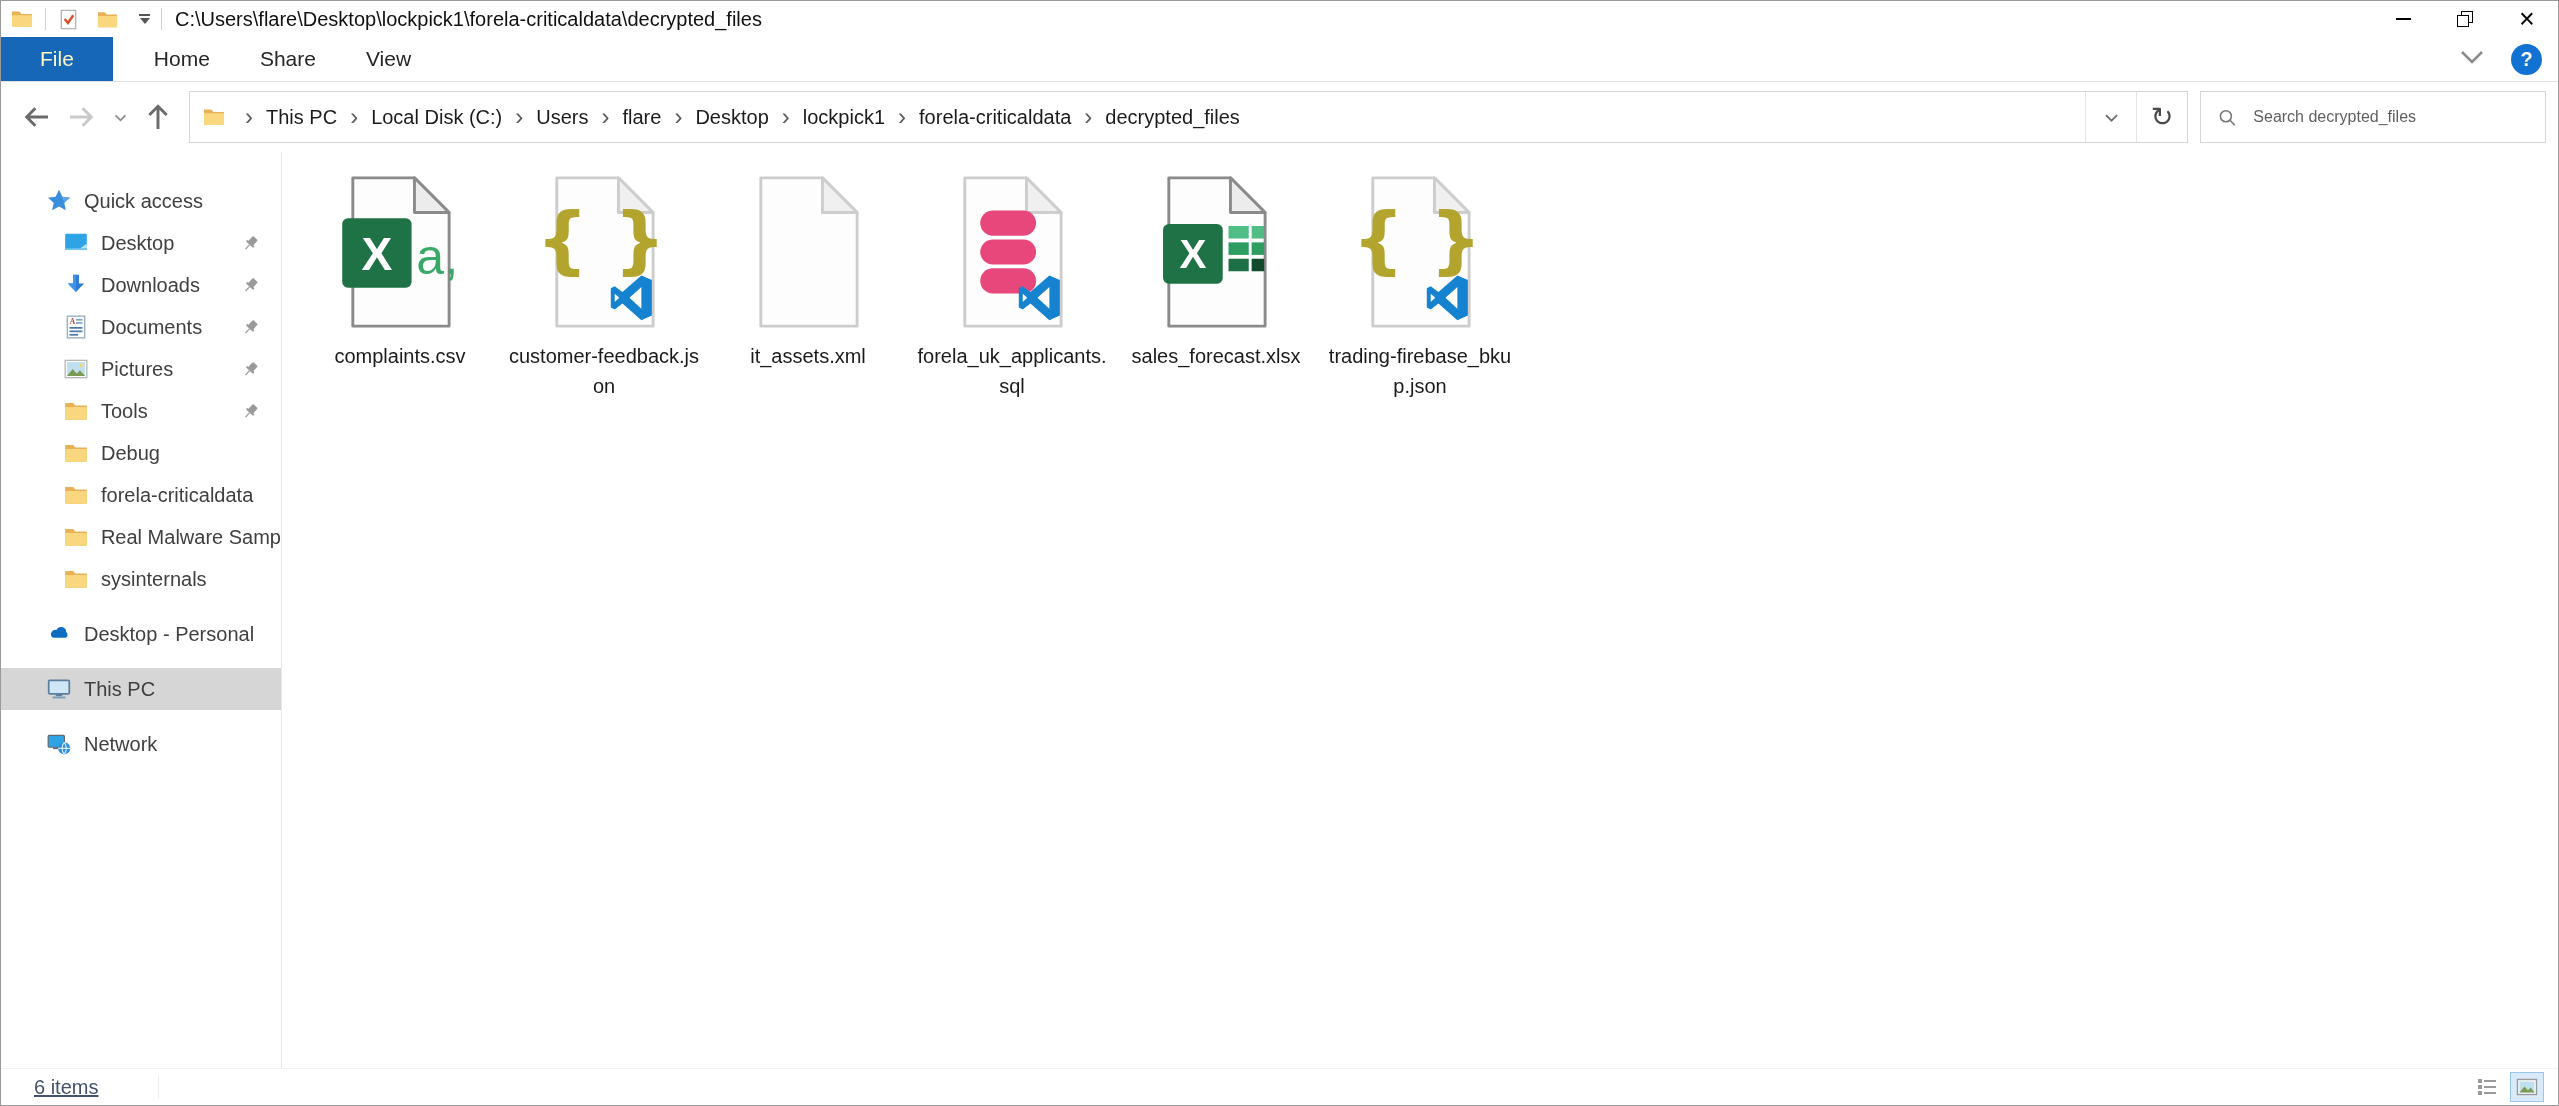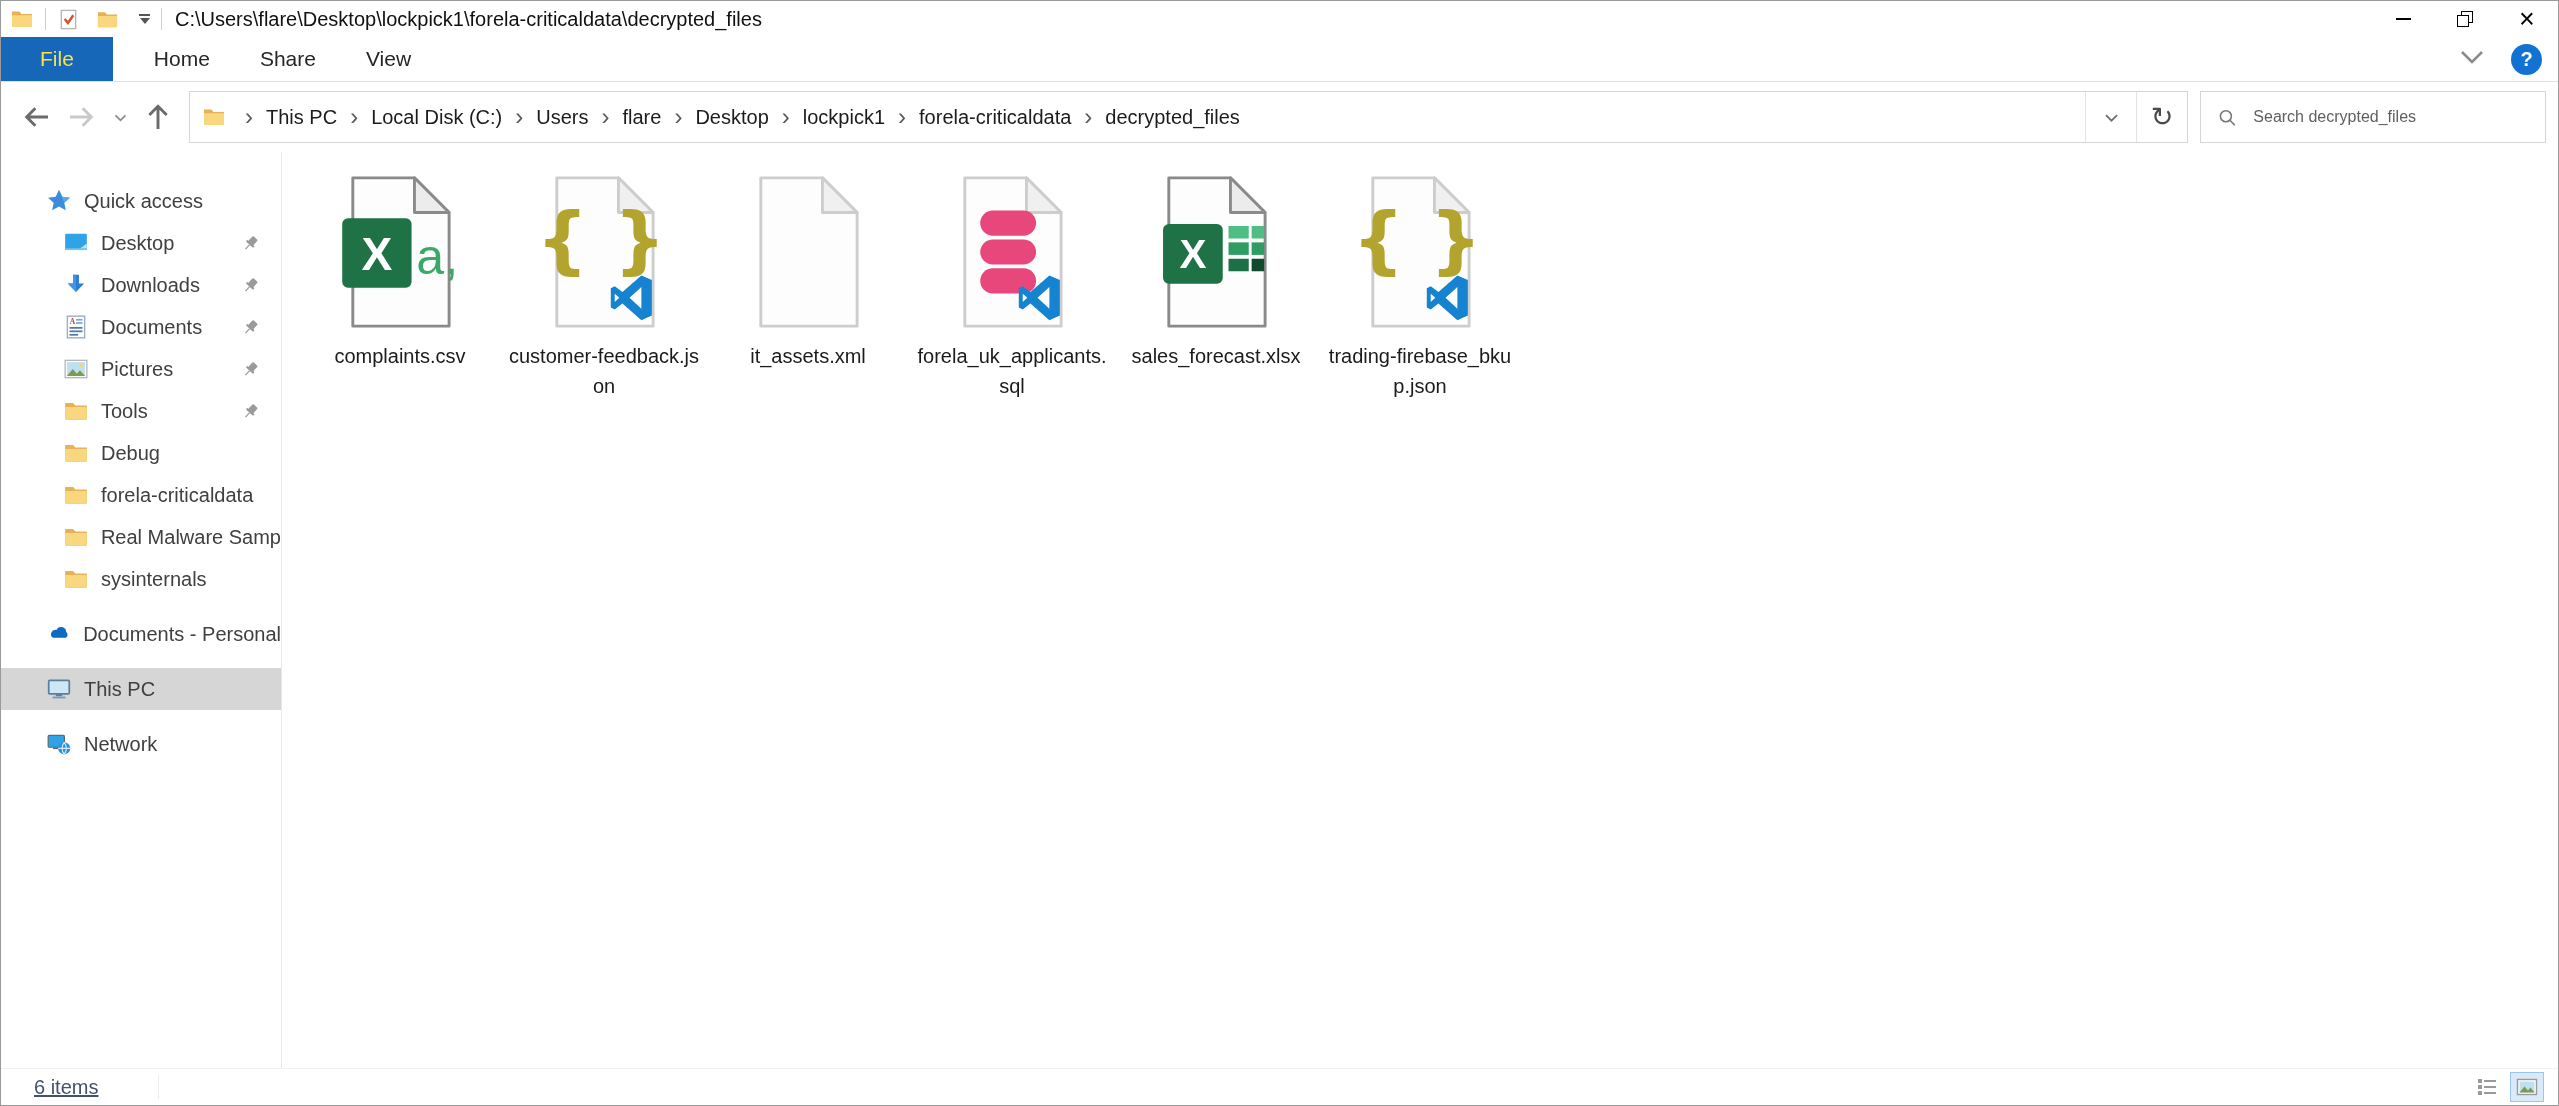--- a/index.html
+++ b/index.html
@@ -22,21 +22,21 @@
   .wctrls{margin-left:auto;display:flex;height:36px;}
   .wbtn{width:62px;height:36px;display:flex;align-items:center;justify-content:center;}
   .min-glyph{width:15px;height:2px;background:#000;}
   .restore-glyph{width:16px;height:16px;position:relative;}
   .restore-glyph::before{content:"";position:absolute;top:0;right:0;width:10px;height:10px;border:1.5px solid #000;background:#fff;}
   .restore-glyph::after{content:"";position:absolute;bottom:0;left:0;width:10px;height:10px;border:1.5px solid #000;background:#fff;}
   .close-glyph{font-size:27px;line-height:27px;color:#000;font-weight:400;}
   
   .tabsrow{height:44px;display:flex;align-items:stretch;border-bottom:1px solid #e1e1e1;flex:0 0 auto;position:relative;}
   .tab{display:flex;align-items:center;font-size:21px;padding:0 25px;color:#262626;}
-  .tab.file{background:var(--accent,#1667b8);color:#fde047;padding:0 39px;margin-right:16px;text-align:right;}
+  .tab.file{background:var(--accent,#1667b8);color:#fef9c3;padding:0 39px;margin-right:16px;text-align:right;}
   .ribbon-right{margin-left:auto;display:flex;align-items:center;gap:24px;padding-right:16px;}
   .helpbtn{width:31px;height:31px;border-radius:50%;background:#1172d2;color:#fff;font-size:20px;font-weight:bold;display:flex;align-items:center;justify-content:center;}
   
   .navbar{height:70px;display:flex;align-items:center;flex:0 0 auto;}
   .navbtns{display:flex;align-items:center;flex:0 0 auto;padding:0 10px 0 14px;gap:4px;}
   .navbtn{display:flex;align-items:center;justify-content:center;width:42px;height:42px;}
   .navbtn.small{width:26px;}
   .addressbar{flex:1;height:52px;border:1px solid #d6d6d6;background:#fff;display:flex;align-items:center;box-sizing:border-box;}
   .addr-folder{padding:0 10px 0 12px;display:flex;align-items:center;}
   .crumbs{display:flex;align-items:center;flex:1;overflow:hidden;}
@@ -342,21 +342,21 @@
               </svg>
             </span>
             <span class="slabel">sysinternals</span>
           </div>
           <div class="srow lvl0 sect">
             <span class="sicon">
               <svg viewBox="0 0 24 24" width="26" height="26">
                 <path d="M18.6 10.2a4.7 4.7 0 0 0-9-1.9 4 4 0 0 0-3.2 7.2h11.8a3.1 3.1 0 0 0 .4-5.3z" fill="#0f6cc0"></path>
               </svg>
             </span>
-            <span class="slabel">Documents - Personal</span>
+            <span class="slabel">Desktop - Personal</span>
           </div>
           <div class="srow lvl0 sel sect">
             <span class="sicon">
               <svg viewBox="0 0 24 24" width="26" height="26">
                 <rect x="2.5" y="4" width="19" height="12.5" rx="1" fill="#cfe6f5" stroke="#5a7f9e" stroke-width="1.6"></rect>
                 <rect x="9" y="16.8" width="6" height="1.9" fill="#5a7f9e"></rect>
                 <rect x="6" y="19" width="12" height="1.7" fill="#7b9cb5"></rect>
               </svg>
             </span>
             <span class="slabel">This PC</span>

